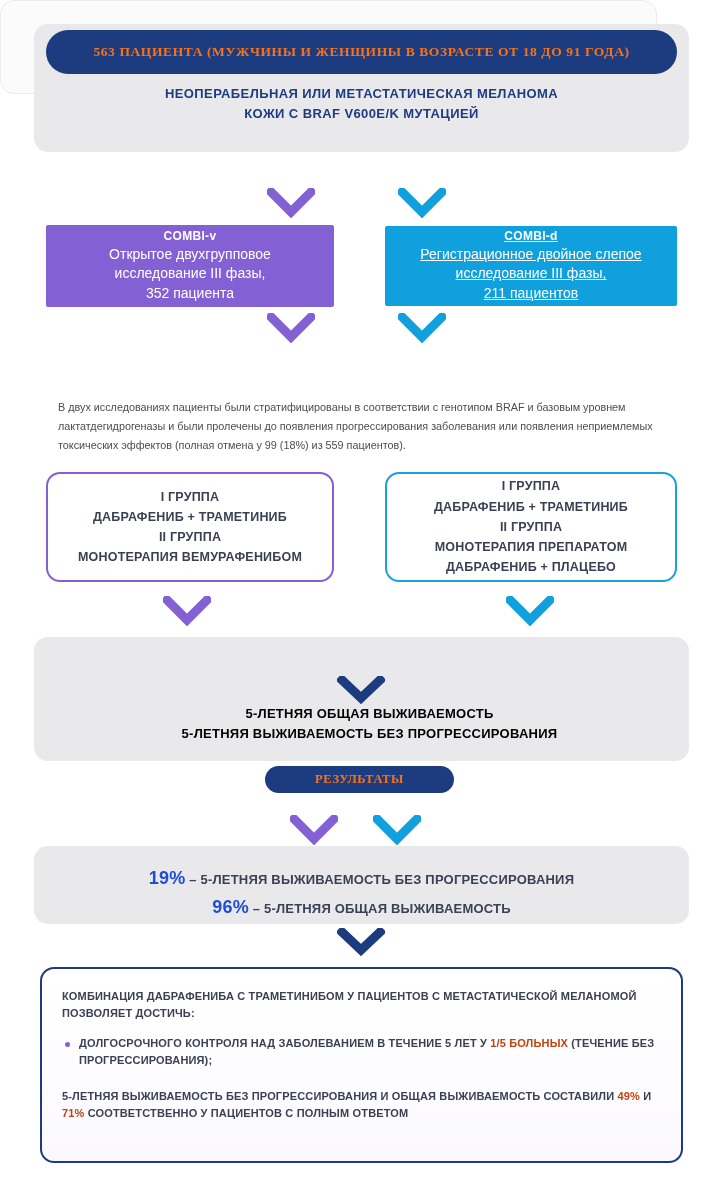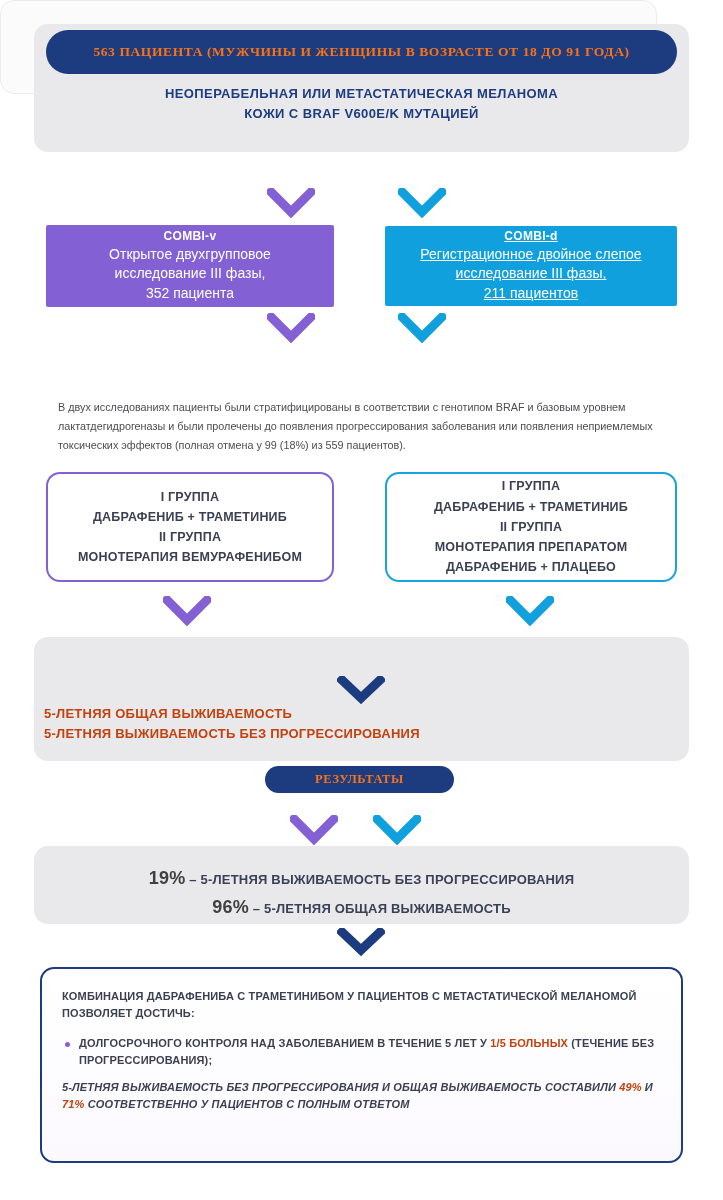--- a/index.html
+++ b/index.html
@@ -128,22 +128,23 @@
   #grp-d { left: 385px; top: 472px; width: 292px; height: 110px; border: 2.5px solid #17a3dd; }
 
   
   #endp-panel { left: 34px; top: 637px; width: 655px; height: 124px; }
   #endp-pill {
     left: 252px; top: 609px; width: 213px; height: 53px;
     font-size: 12.5px; padding: 0 12px;
   }
   #endp-text {
     position: absolute;
-    left: 44px; top: 704px; width: 615px;
-    color: #c2410c;
+    left: 62px; top: 704px; width: 615px;
+    text-align: center;
+    color: #000000;
     font-weight: bold;
     font-size: 13px;
     line-height: 1.55;
     letter-spacing: .25px;
   }
 
   
   #res-pill {
     left: 265px; top: 766px; width: 189px; height: 27px;
     font-size: 12.5px;
@@ -153,21 +154,21 @@
     position: absolute;
     left: 54px; top: 864px; width: 615px;
     text-align: center;
     color: #3a4055;
     font-weight: bold;
     font-size: 13px;
     line-height: 1.6;
     letter-spacing: .2px;
   }
   .pct {
-    color: #404040;
+    color: #1d4ed8;
     font-size: 18px;
     font-weight: bold;
   }
 
   
   #concl-box {
     position: absolute;
     left: 40px; top: 967px; width: 643px; height: 196px;
     border: 2.5px solid #1d3c80;
     border-radius: 14px;
@@ -196,23 +197,22 @@
   }
   #concl-list li::before {
     content: "";
     position: absolute;
     left: 3px; top: 7px;
     width: 5px; height: 5px;
     border-radius: 50%;
     background: #8361d4;
   }
   #concl-tail {
-    margin-top: 11px;
+    margin-top: 20px;
     line-height: 1.5;
-    font-style: italic;
   }
   .hl { color: #c2410c; }
 </style>
 </head>
 <body>
 
 <div id="page">
 
   <div class="panel" id="hdr-panel"></div>
 

